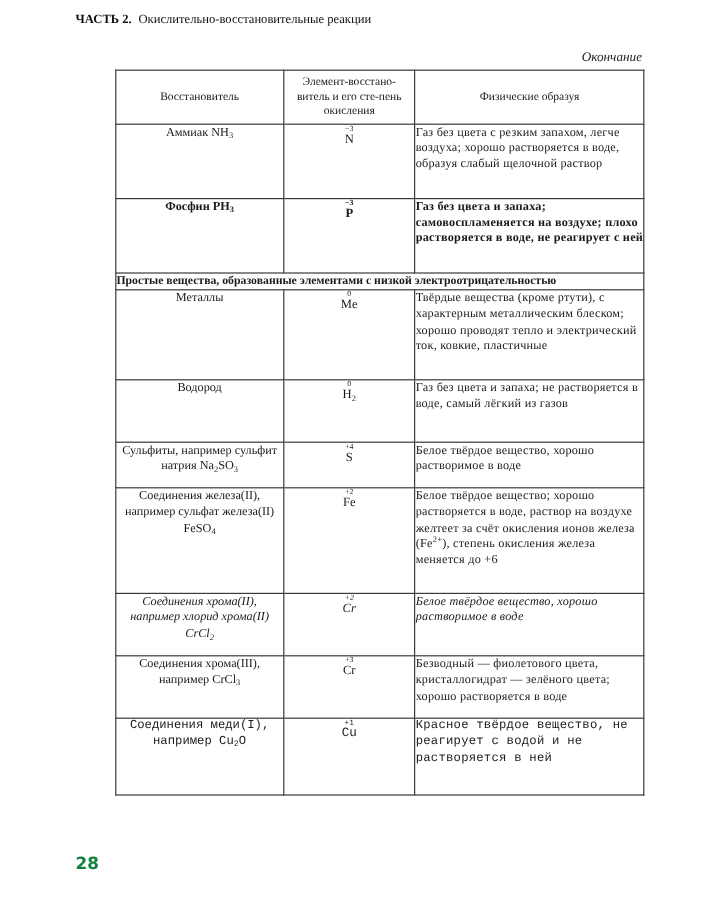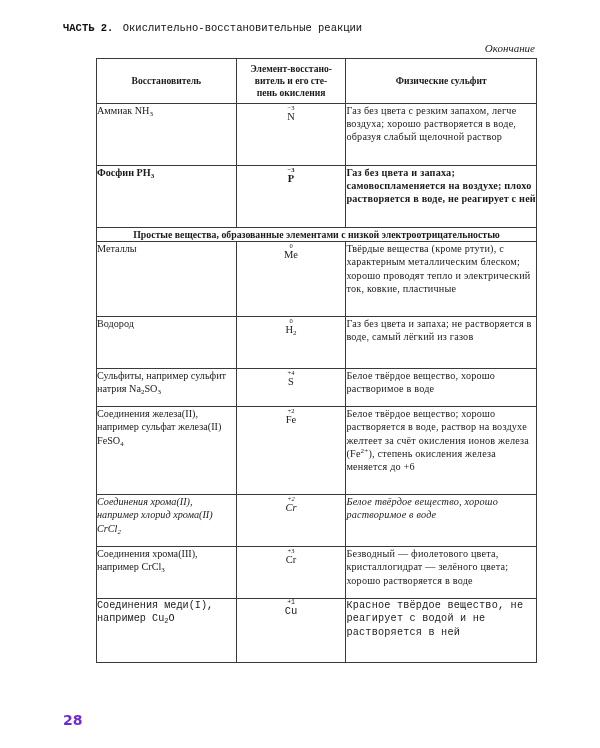--- a/index.html
+++ b/index.html
@@ -1,32 +1,32 @@
 <!DOCTYPE html>
 <html><head>
   <meta charset="utf-8">
   <style>
     html, body { margin: 0; padding: 0; background: #ffffff; }
     body { width: 600px; height: 748px; position: relative; overflow: hidden; color: #1a1a1a; }
-    .running-head { position: absolute; left: 63px; top: 22px; font-family: Liberation Mono, monospace; font-size: 10.5px; color: #111; white-space: nowrap; }
+    .running-head { position: absolute; left: 63px; top: 11px; font-family: Liberation Serif, serif; font-size: 10.5px; color: #111; white-space: nowrap; }
     .running-head .part { font-weight: bold; margin-right: 3px; }
     .caption { position: absolute; right: 65px; top: 42px; font-family: "Liberation Serif", serif; font-style: italic; font-size: 11px; color: #222; }
     table.main { position: absolute; left: 96px; top: 58px; width: 441px; border-collapse: collapse; font-family: "Liberation Serif", serif; font-size: 10.2px; line-height: 13.2px; }
     table.main td, table.main th { border: 1px solid #3a3a3a; vertical-align: top; padding: 0; }
-    table.main th { font-weight: bold; text-align: center; vertical-align: middle; font-size: 9.6px; line-height: 12px; height: 44px; }
+    table.main th { font-weight: normal; text-align: center; vertical-align: middle; font-size: 9.6px; line-height: 12px; height: 44px; }
     col.c1 { width: 140px; } col.c2 { width: 110px; } col.c3 { width: 191px; }
-    .name { padding: 7px 6px 6px 9px; }
+    .name { padding: 7px 6px 6px 9px; text-align: center; }
     .elem { text-align: center; padding-top: 6px; }
     .elem .ox { display: block; font-size: 6.5px; line-height: 7px; }
     .elem .sym { display: block; font-size: 10.5px; line-height: 11px; }
     .desc { padding: 7px 8px 6px 10px; letter-spacing: 0.2px; }
-    .section td { text-align: center; font-weight: bold; font-size: 9.8px; padding: 6px 4px; }
+    .section td { font-weight: bold; font-size: 9.8px; padding: 6px 4px; }
     sub { font-size: 7px; line-height: 0; vertical-align: -2px; }
     sup { font-size: 7px; line-height: 0; vertical-align: 4px; }
-    .page-number { position: absolute; left: 63px; top: 712px; font-family: "DejaVu Sans", sans-serif; font-weight: bold; font-size: 14px; color: #6d28d9; }
+    .page-number { position: absolute; left: 63px; top: 712px; font-family: "DejaVu Sans", sans-serif; font-weight: bold; font-size: 14px; color: #15803d; }
   </style>
 </head>
 <body>
 
 <div class="running-head">
   <span class="part">ЧАСТЬ 2.</span>
   <span>Окислительно-восстановительные реакции</span>
 </div>
 
 <div class="caption">Окончание</div>
@@ -34,21 +34,21 @@
 <table class="main">
   <colgroup>
       <col class="c1">
       <col class="c2">
       <col class="c3">
     </colgroup>
   <thead>
     <tr>
       <th>Восстановитель</th>
       <th style="padding:0 8px;">Элемент-восстано-витель и его сте-пень окисления</th>
-      <th>Физические сульфит</th>
+      <th>Физические образуя</th>
     </tr>
   </thead>
   <tbody id="tbody">
       <tr style="height: 62px;">
         <td class="name"><span>Аммиак NH</span><sub>3</sub></td>
         <td class="elem">
           <span class="ox">−3</span>
           <span class="sym"><span>N</span></span>
         </td>
         <td class="desc"><span>Газ без цвета с резким запахом, легче воздуха; хорошо растворяется в воде, образуя слабый щелочной раствор</span></td>

